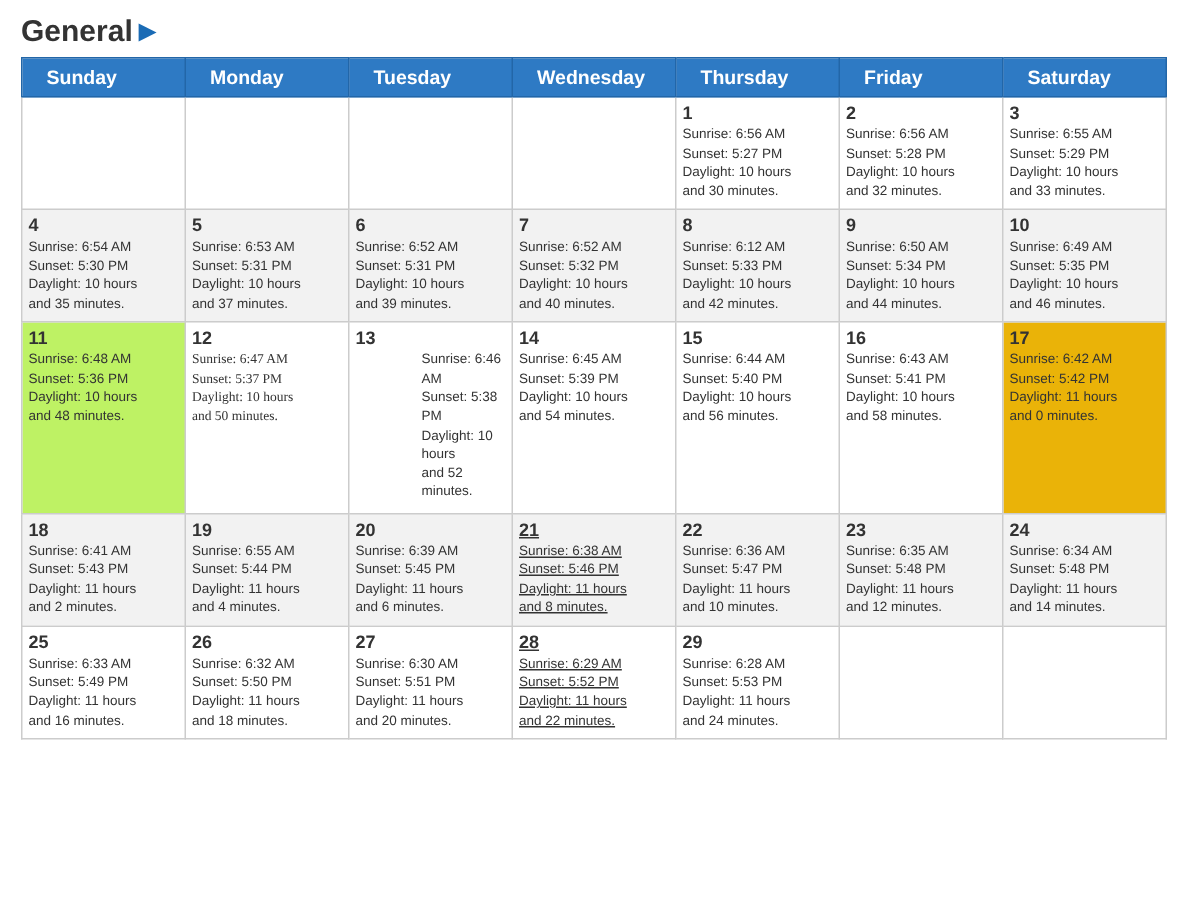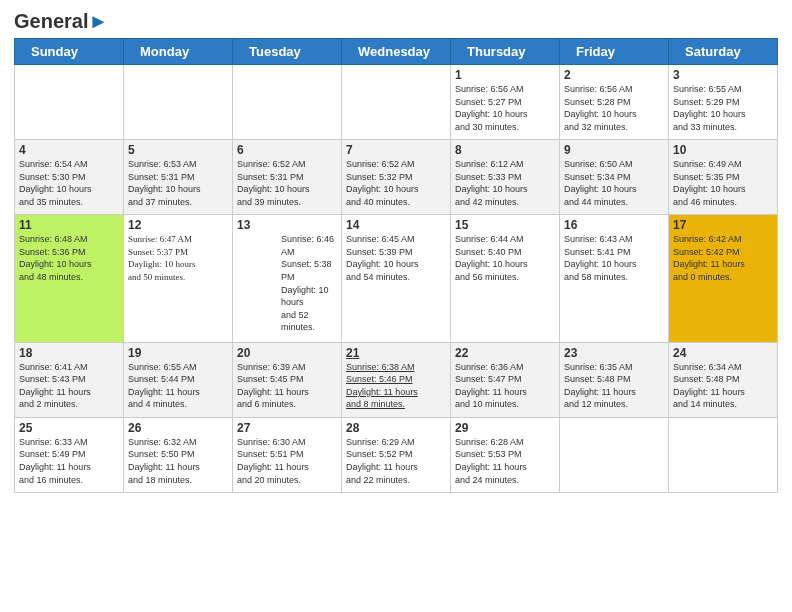--- a/index.html
+++ b/index.html
@@ -319,21 +319,21 @@
 Daylight: 11 hours
 and 18 minutes.</div>
           </td>
           <td style="background: rgb(255, 255, 255);">
             <span class="day-num">27</span>
             <div class="day-info" style="white-space: pre-line;">Sunrise: 6:30 AM
 Sunset: 5:51 PM
 Daylight: 11 hours
 and 20 minutes.</div>
           </td>
-          <td style="background: rgb(255, 255, 255);">
+          <td style="background: rgb(255, 255, 255); text-decoration: underline;">
             <span class="day-num">28</span>
             <div class="day-info" style="white-space: pre-line;">Sunrise: 6:29 AM
 Sunset: 5:52 PM
 Daylight: 11 hours
 and 22 minutes.</div>
           </td>
           <td style="background: rgb(255, 255, 255);">
             <span class="day-num">29</span>
             <div class="day-info" style="white-space: pre-line;">Sunrise: 6:28 AM
 Sunset: 5:53 PM

